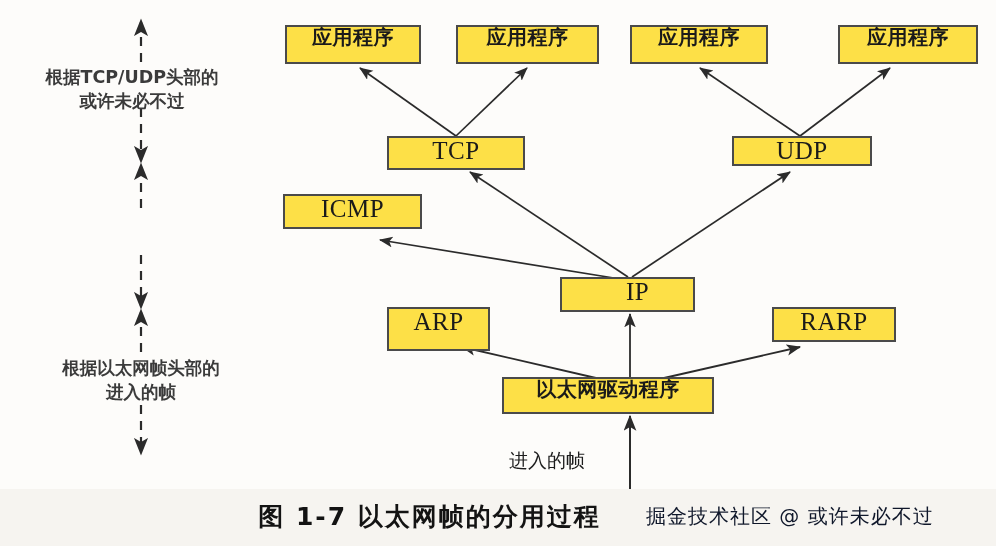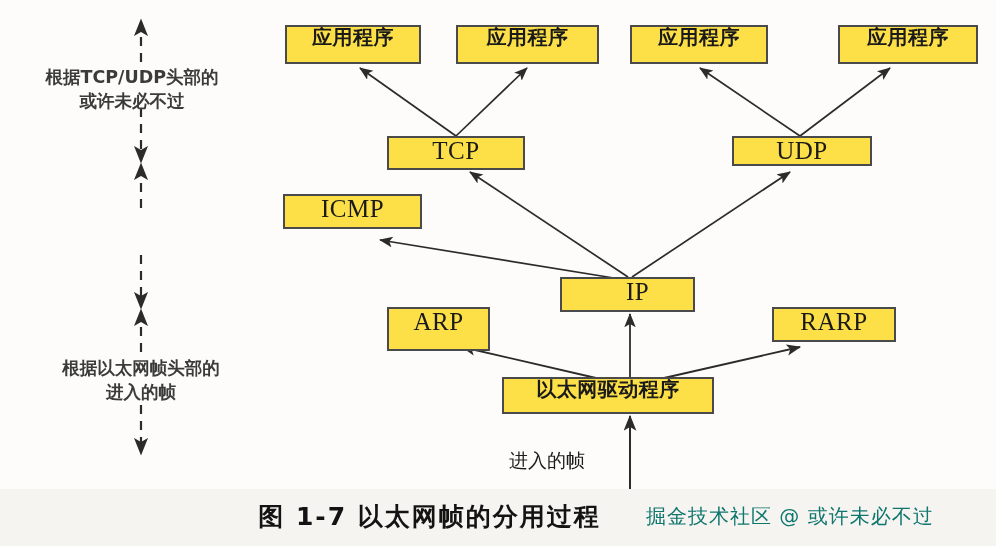--- a/index.html
+++ b/index.html
@@ -93,21 +93,21 @@
     letter-spacing: 2px;
     z-index: 4;
     white-space: nowrap;
   }
   #watermark {
     position: absolute;
     left: 646px;
     top: 503px;
     font-family: "DejaVu Sans", "Liberation Sans", sans-serif;
     font-size: 20px;
-    color: #0f766e;
+    color: #0f172a;
     white-space: nowrap;
     z-index: 5;
     letter-spacing: 1px;
   }
 </style>
 </head>
 <body>
 
 <div id="page">
 

